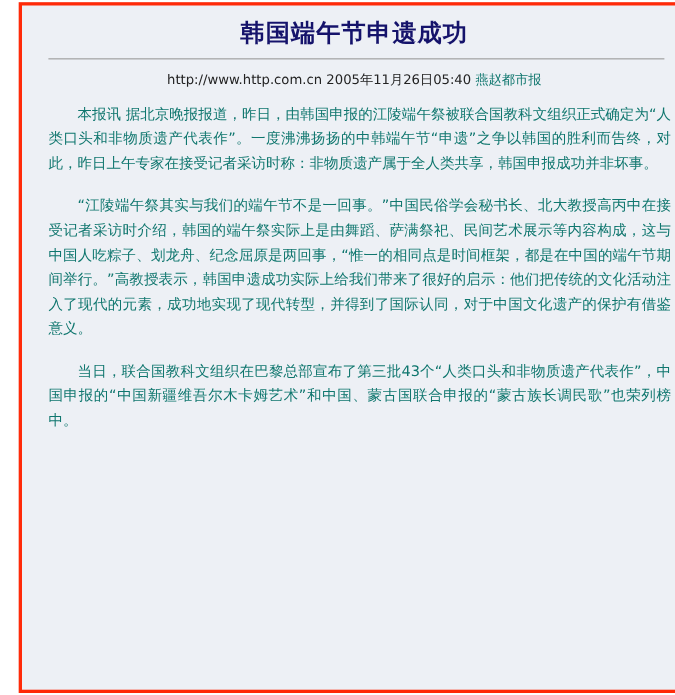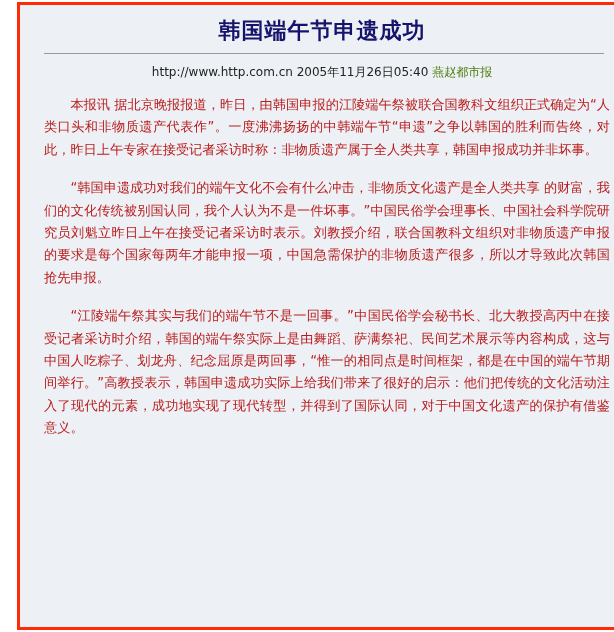--- a/index.html
+++ b/index.html
@@ -26,43 +26,43 @@
   .rule {
     margin: 8px 0 0 24px;
     width: 560px; height: 0;
     border: 0; border-top: 1px solid #9a9a9a;
   }
   .meta {
     text-align: center;
     font-size: 12px; color: #222;
     margin-top: 10px; line-height: 16px;
   }
-  .meta .source { color: #4d7c0f; }
+  .meta .source { color: #0f766e; }
   .article {
     margin: 14px 0 0 24px;
     width: 566px;
   }
   .article p {
     margin: 0 0 16px 0;
     font-size: 13.2px;
     line-height: 22.4px;
-    color: #b91c1c;
+    color: #0f766e;
     text-indent: 2em;
     text-align: justify;
   }
 </style>
 </head>
 <body>
 
 <div class="frame">
   <h1 class="title">韩国端午节申遗成功</h1>
   <hr class="rule">
   <div class="meta">
     <span>http://www.http.com.cn</span>
     <span>2005年11月26日05:40</span>
     <span class="source">燕赵都市报</span>
   </div>
   <div class="article">
     <p>本报讯 据北京晚报报道，昨日，由韩国申报的江陵端午祭被联合国教科文组织正式确定为“人类口头和非物质遗产代表作”。一度沸沸扬扬的中韩端午节“申遗”之争以韩国的胜利而告终，对此，昨日上午专家在接受记者采访时称：非物质遗产属于全人类共享，韩国申报成功并非坏事。</p>
-    <p>“韩国申遗成功对我们的端午文化不会有什么冲击，非物质文化遗产是全人类共享 的财富，我们的文化传统被别国认同，我个人认为不是一件坏事。”中国民俗学会理事长、中国社会科学院研究员刘魁立昨日上午在接受记者采访时表示。刘教授介绍，联合国教科文组织对非物质遗产申报的要求是每个国家每两年才能申报一项，中国急需保护的非物质遗产很多，所以才导致此次韩国抢先申报。</p>
     <p>“江陵端午祭其实与我们的端午节不是一回事。”中国民俗学会秘书长、北大教授高丙中在接受记者采访时介绍，韩国的端午祭实际上是由舞蹈、萨满祭祀、民间艺术展示等内容构成，这与中国人吃粽子、划龙舟、纪念屈原是两回事，“惟一的相同点是时间框架，都是在中国的端午节期间举行。”高教授表示，韩国申遗成功实际上给我们带来了很好的启示：他们把传统的文化活动注入了现代的元素，成功地实现了现代转型，并得到了国际认同，对于中国文化遗产的保护有借鉴意义。</p>
+    <p>当日，联合国教科文组织在巴黎总部宣布了第三批43个“人类口头和非物质遗产代表作”，中国申报的“中国新疆维吾尔木卡姆艺术”和中国、蒙古国联合申报的“蒙古族长调民歌”也荣列榜中。</p>
   </div>
 </div>
 
 </body></html>

